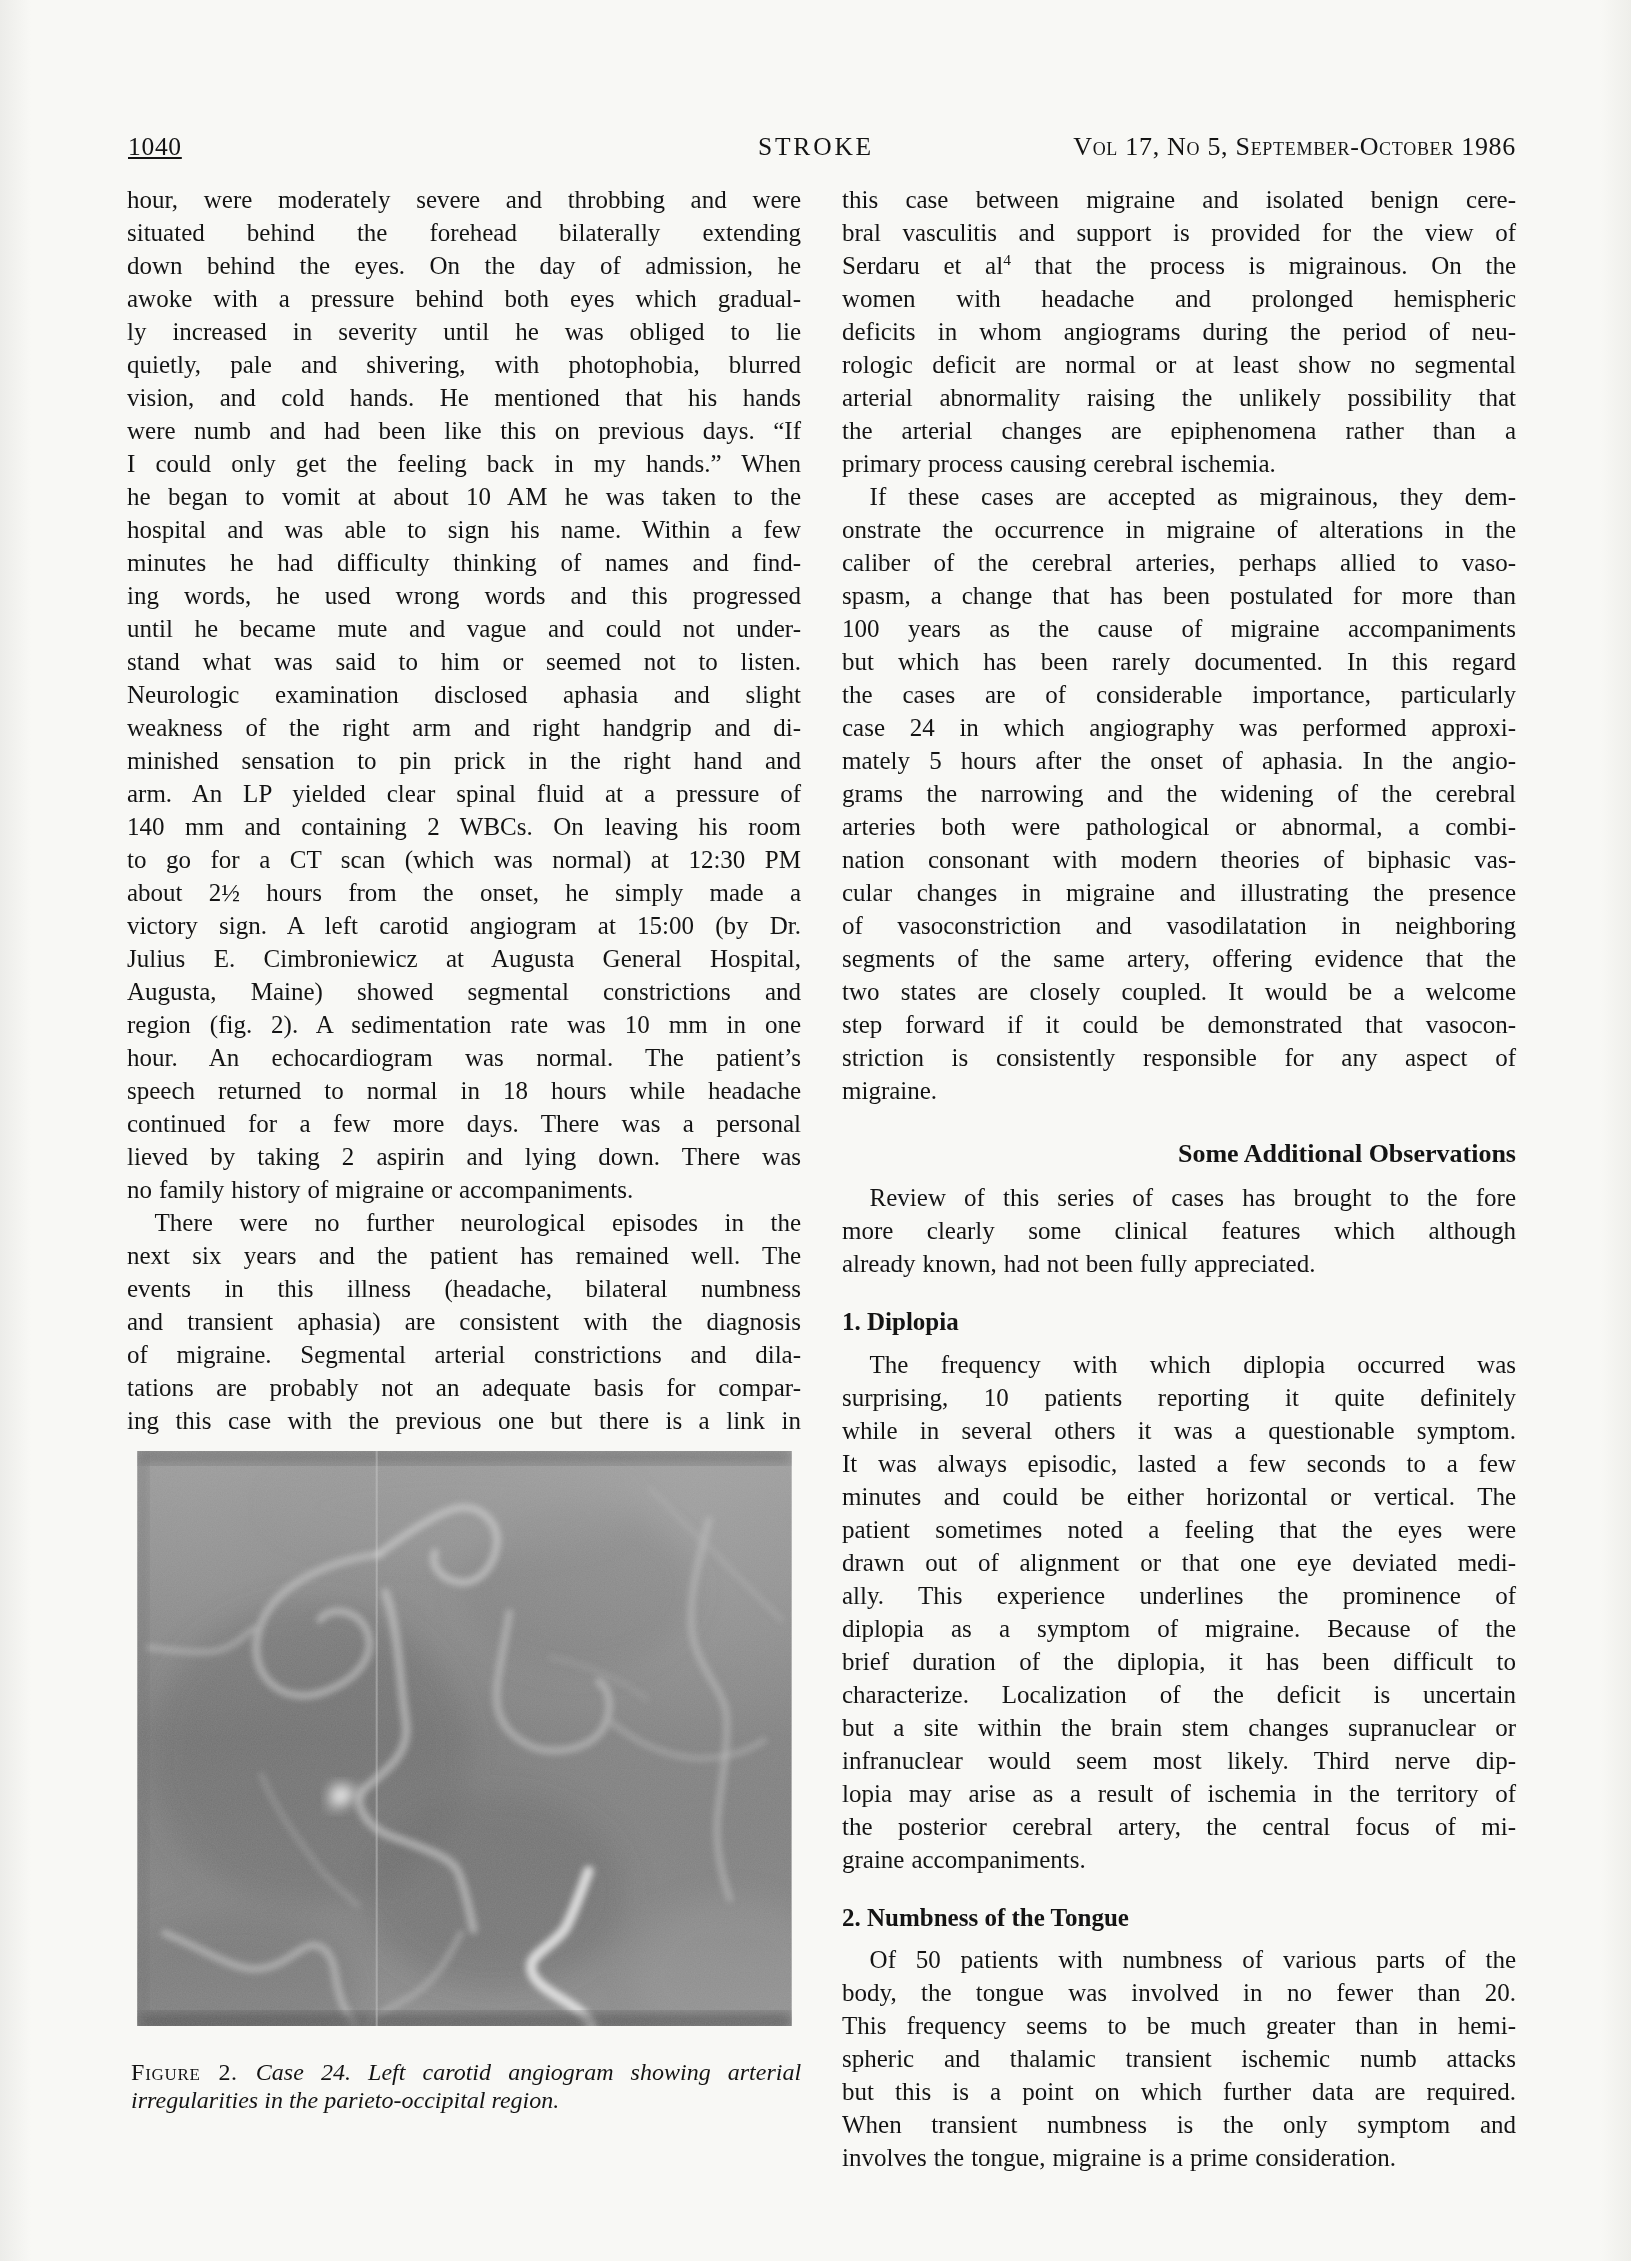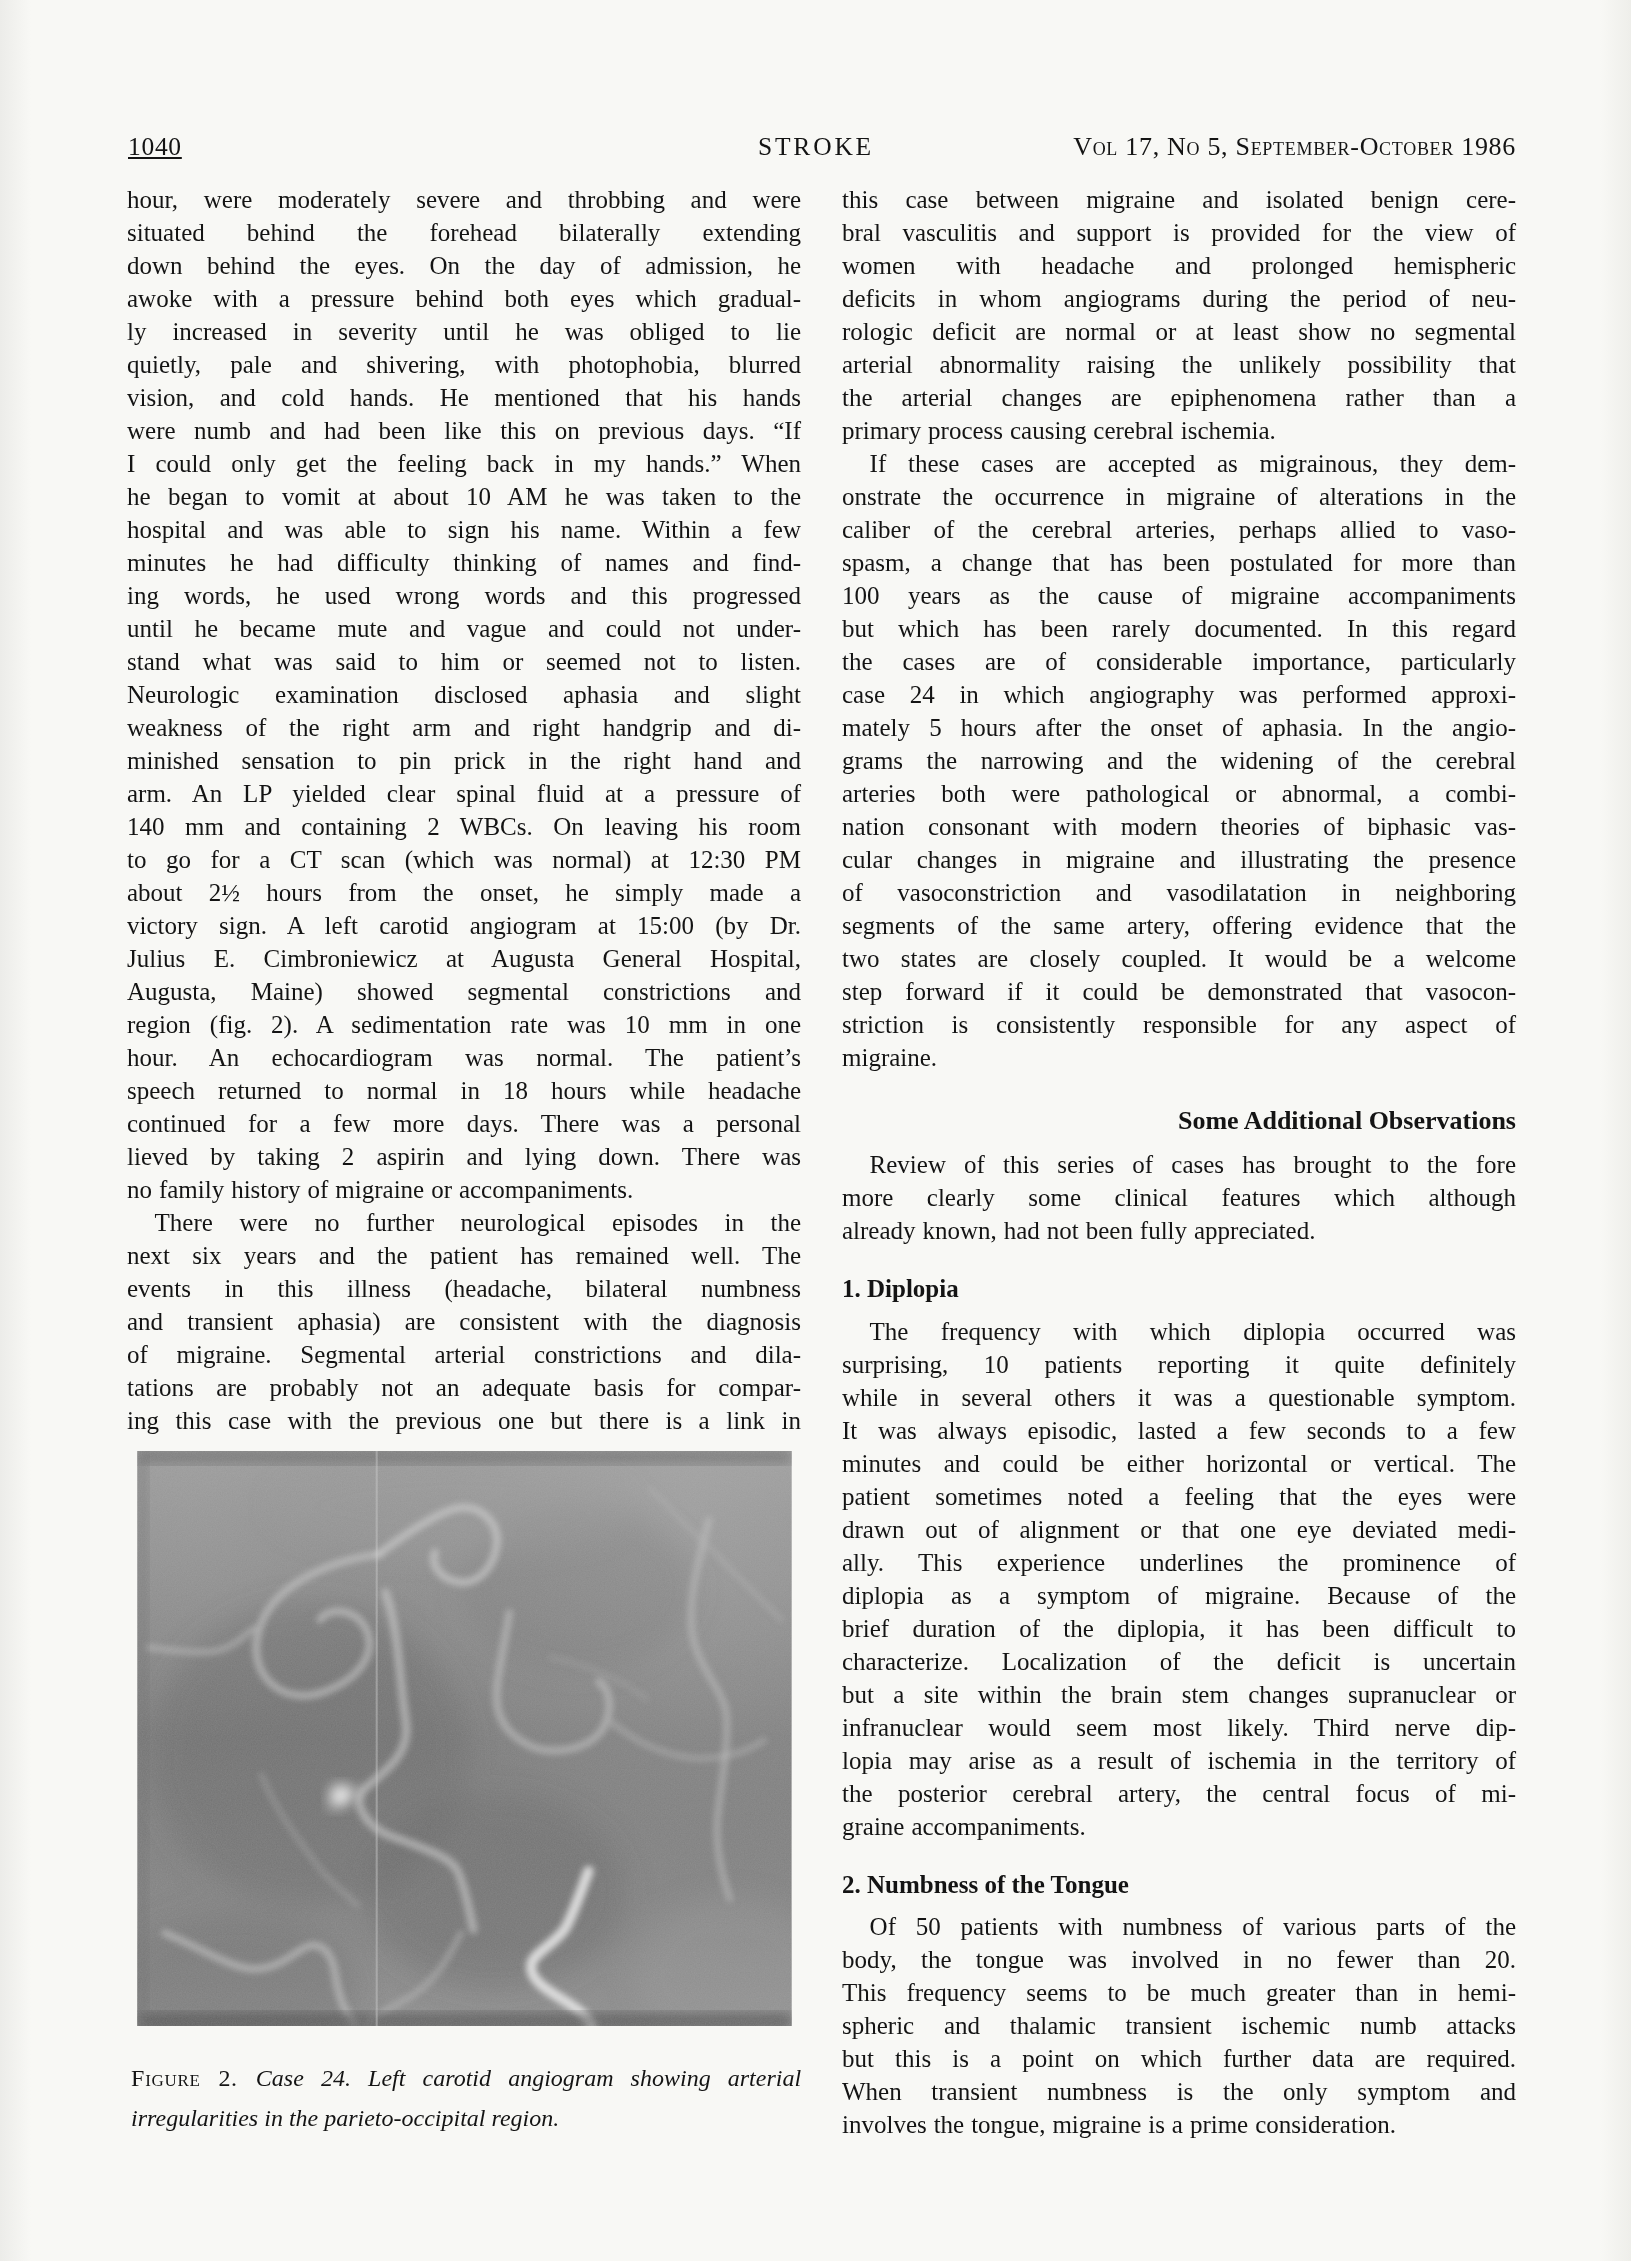--- a/index.html
+++ b/index.html
@@ -23,21 +23,21 @@
   .para{margin:0;}
   .para:not(.jlast) .jline:last-child{text-align-last:left;}
   .para.indent .jline:first-child{text-indent:27.6px;}
   sup{font-size:0.62em;line-height:0;}
   .heading{font-weight:bold;text-align:right;font-size:26px;line-height:33px;
     margin:30px 0 11px 0;}
   .subheading{font-weight:bold;font-size:25px;line-height:33px;margin:25px 0 9.6px 0;}
   
   .figure-wrap{margin:13.8px 0 0 9.6px;width:655px;height:575px;}
   .figure-wrap svg{display:block;}
-  .caption{margin-top:32px;padding-left:4.1px;font-size:24px;line-height:40px;width:670px;
+  .caption{margin-top:32px;padding-left:4.1px;font-size:24px;line-height:28px;width:670px;
     text-align:justify;}
   .cap-label{font-variant:small-caps;font-style:normal;letter-spacing:0.7px;margin-right:18px;}
   .cap-body{font-style:italic;}
 </style>
 </head>
 <body>
 
 <div class="page">
 
   <div class="hdr-pagenum">1040</div>
@@ -171,20 +171,21 @@
       <div class="caption">
         <span class="cap-label">Figure 2.</span><span class="cap-body">Case 24. Left carotid angiogram showing arterial irregularities in the parieto-occipital region.</span>
       </div>
     </div>
 
     <div class="col">
       <div>
           <div class="para">
             <div class="jline">this case between migraine and isolated benign cere-</div>
             <div class="jline">bral vasculitis and support is provided for the view of</div>
+            <div class="jline">Serdaru et al<sup>4</sup> that the process is migrainous. On the</div>
             <div class="jline">women with headache and prolonged hemispheric</div>
             <div class="jline">deficits in whom angiograms during the period of neu-</div>
             <div class="jline">rologic deficit are normal or at least show no segmental</div>
             <div class="jline">arterial abnormality raising the unlikely possibility that</div>
             <div class="jline">the arterial changes are epiphenomena rather than a</div>
             <div class="jline">primary process causing cerebral ischemia.</div>
           </div>
           <div class="para indent">
             <div class="jline">If these cases are accepted as migrainous, they dem-</div>
             <div class="jline">onstrate the occurrence in migraine of alterations in the</div>

